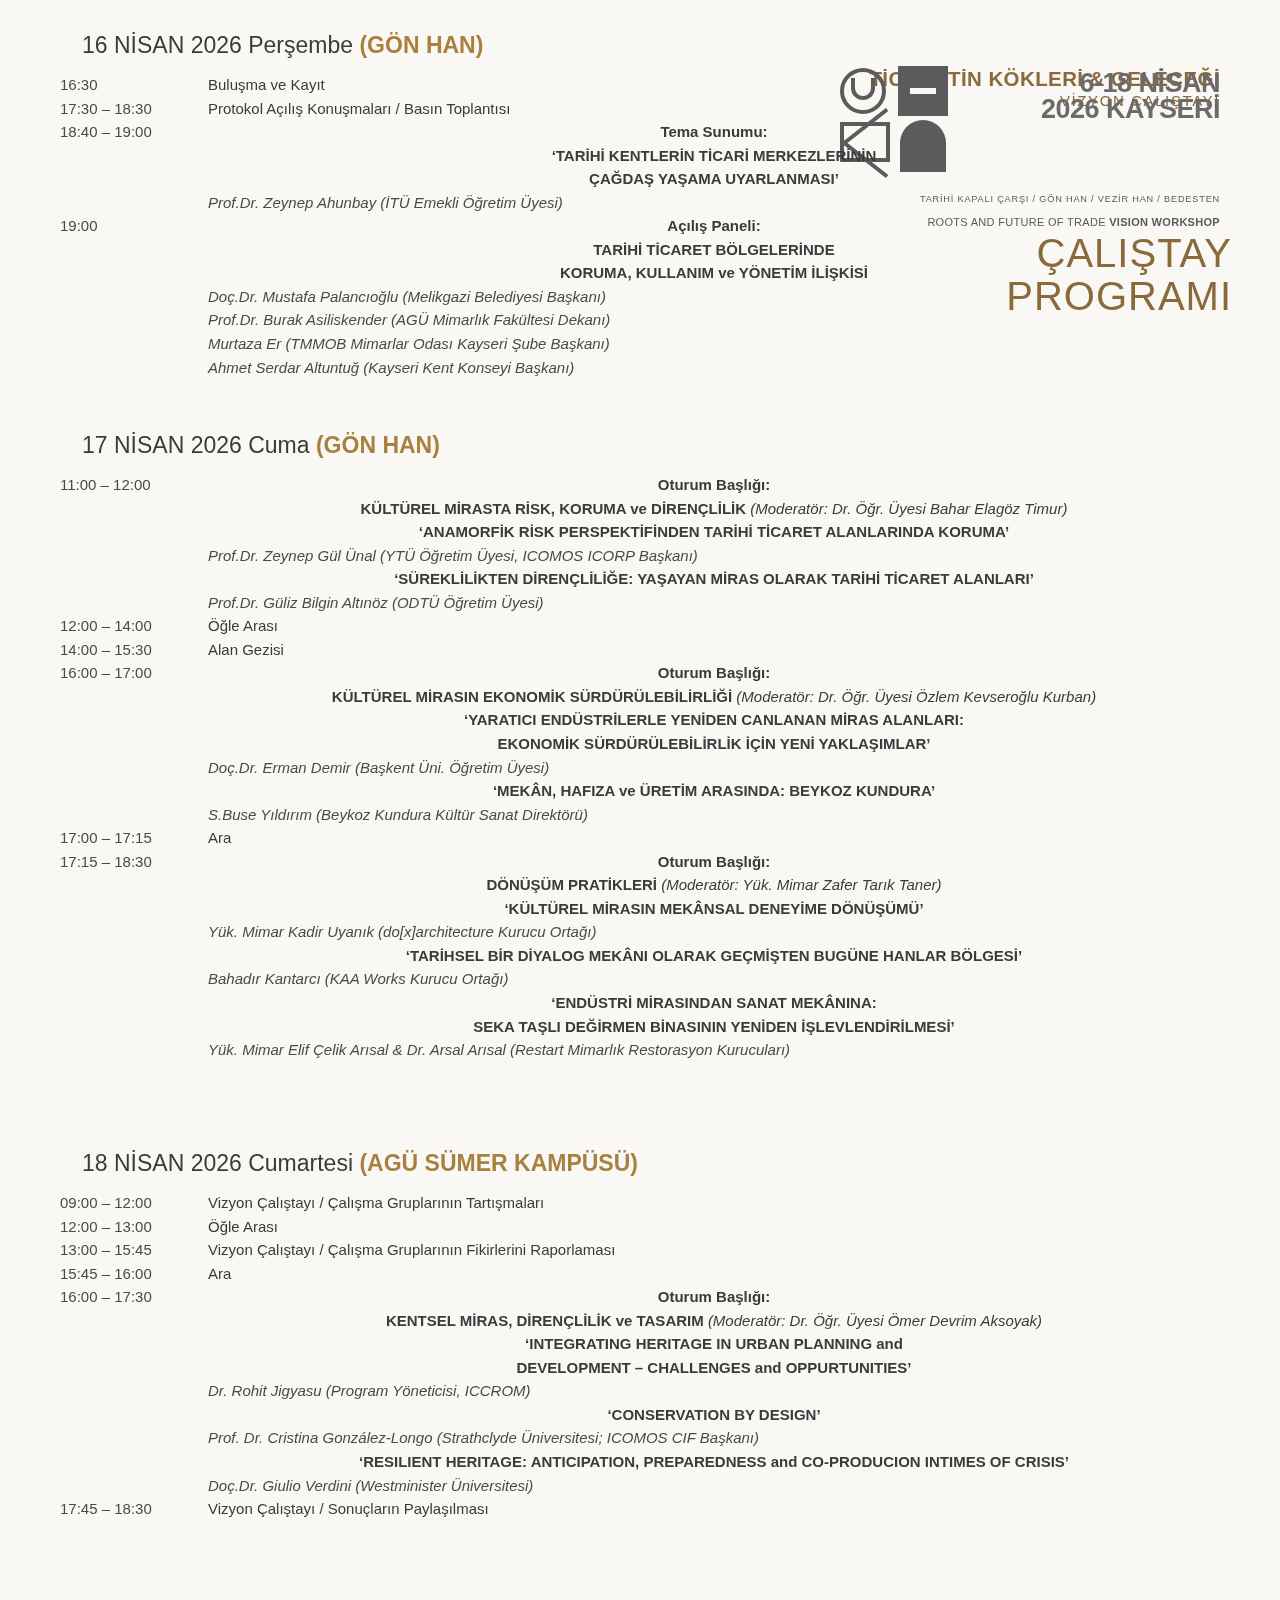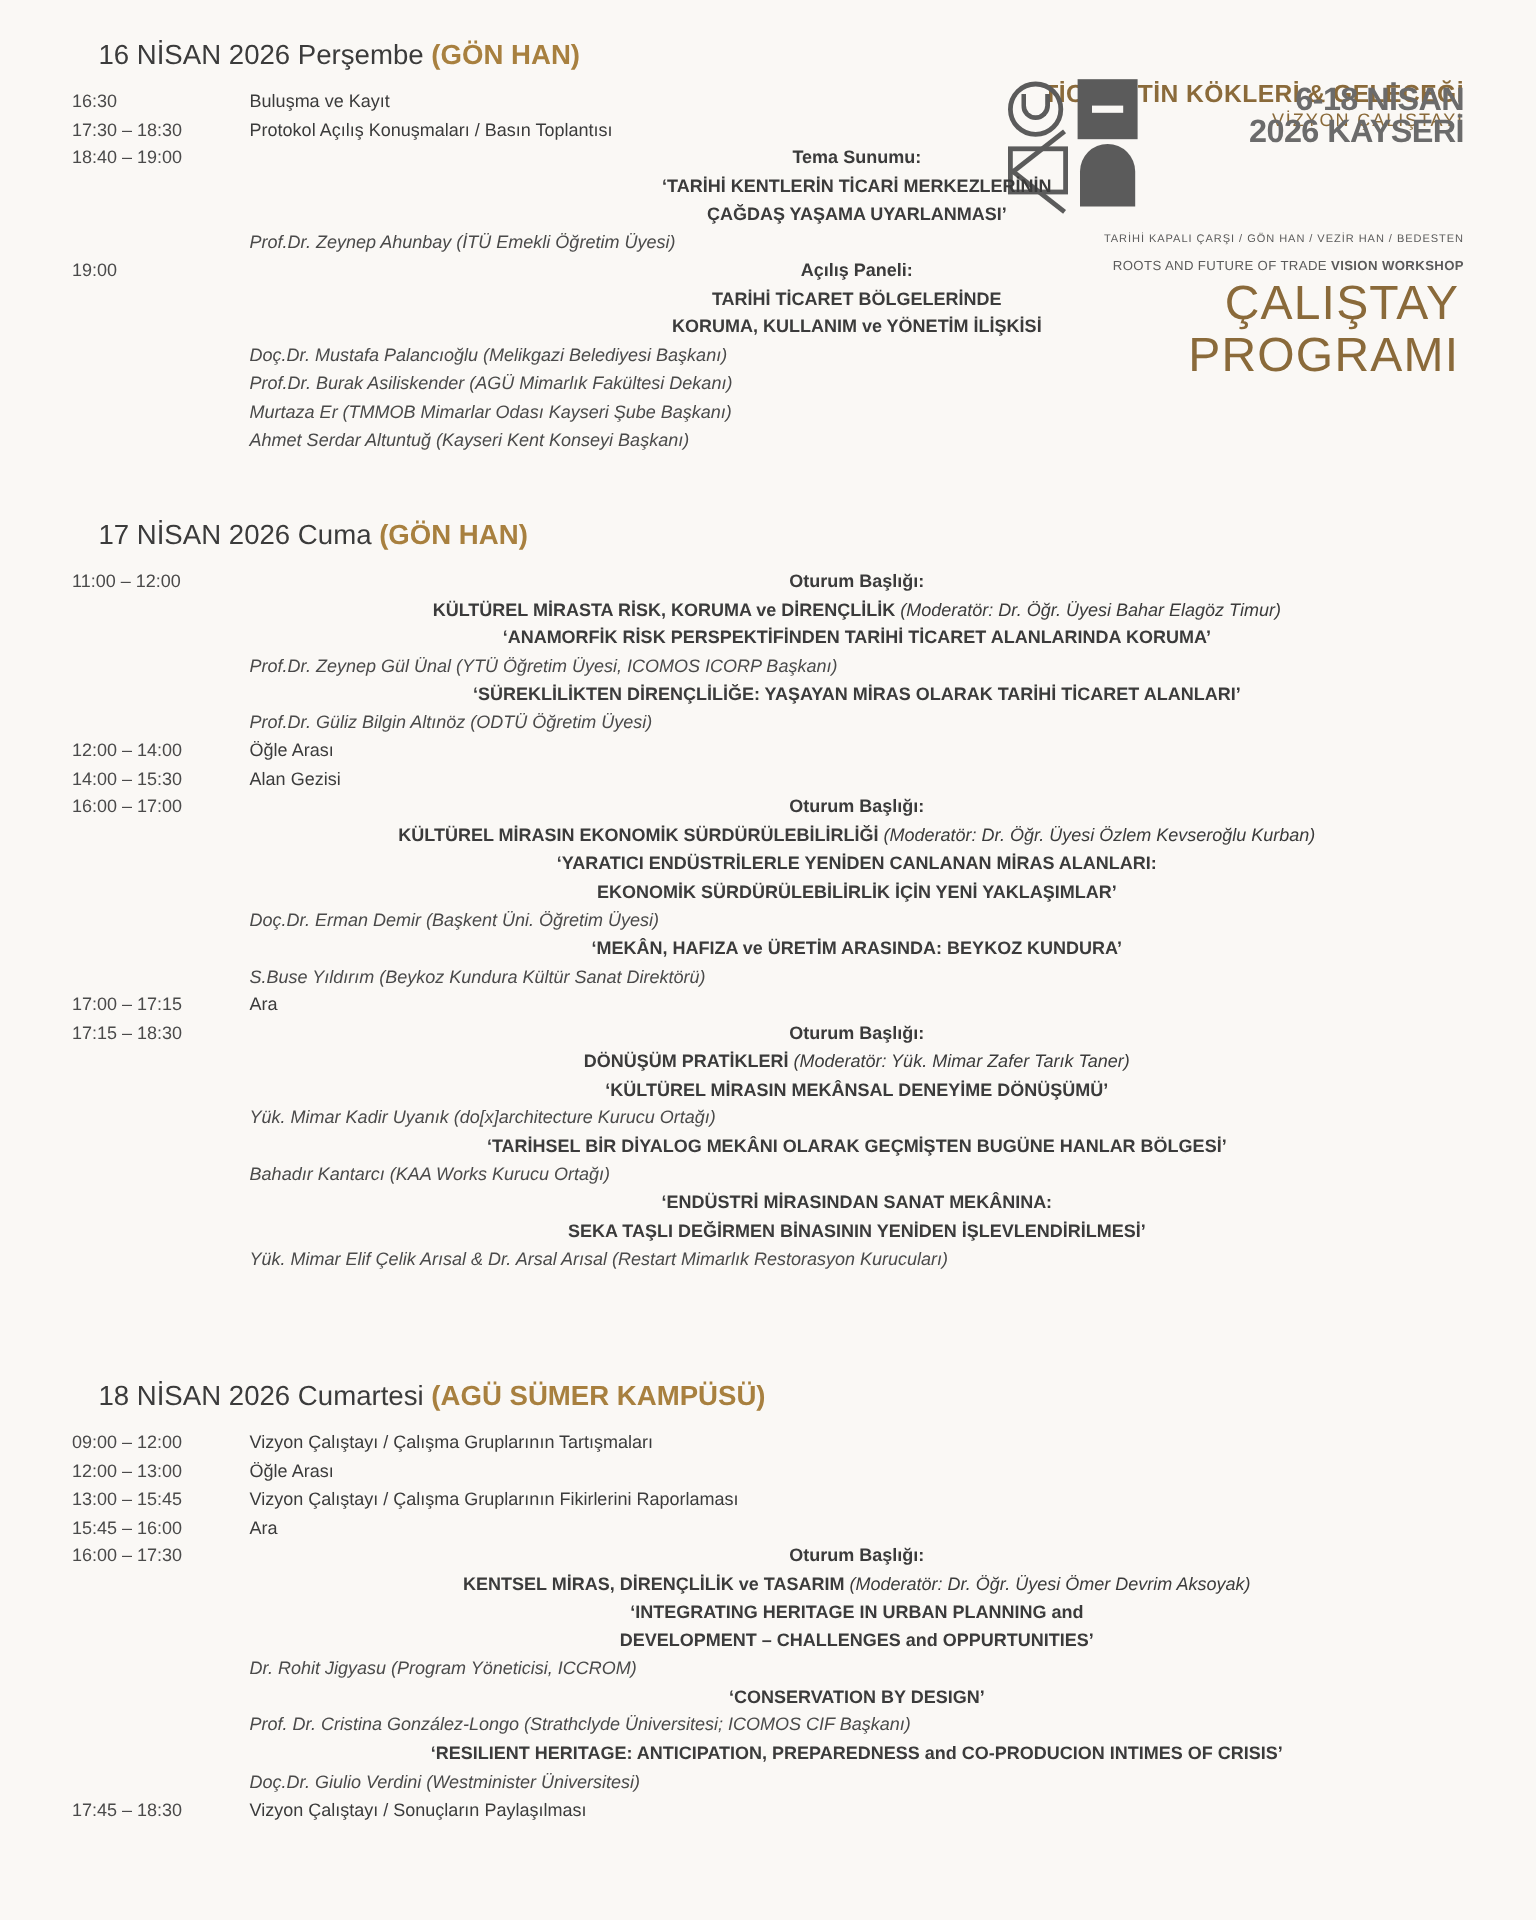--- a/index.html
+++ b/index.html
@@ -103,21 +103,21 @@
     font-size: 11px;
     letter-spacing: 0.3px;
     color: #5b5b5b;
     white-space: nowrap;
     margin-top: 40px;
   }
   .logo-en b { font-weight: bold; }
 
   .program-title {
     position: absolute;
-    top: 232px; right: 64px;
+    top: 232px; right: 48px;
     text-align: right;
     font-size: 40px;
     line-height: 1.08;
     color: #8a6a3a;
     letter-spacing: 1px;
   }
 
   
   .day { position: absolute; left: 60px; width: 1160px; }
   .day-header {

